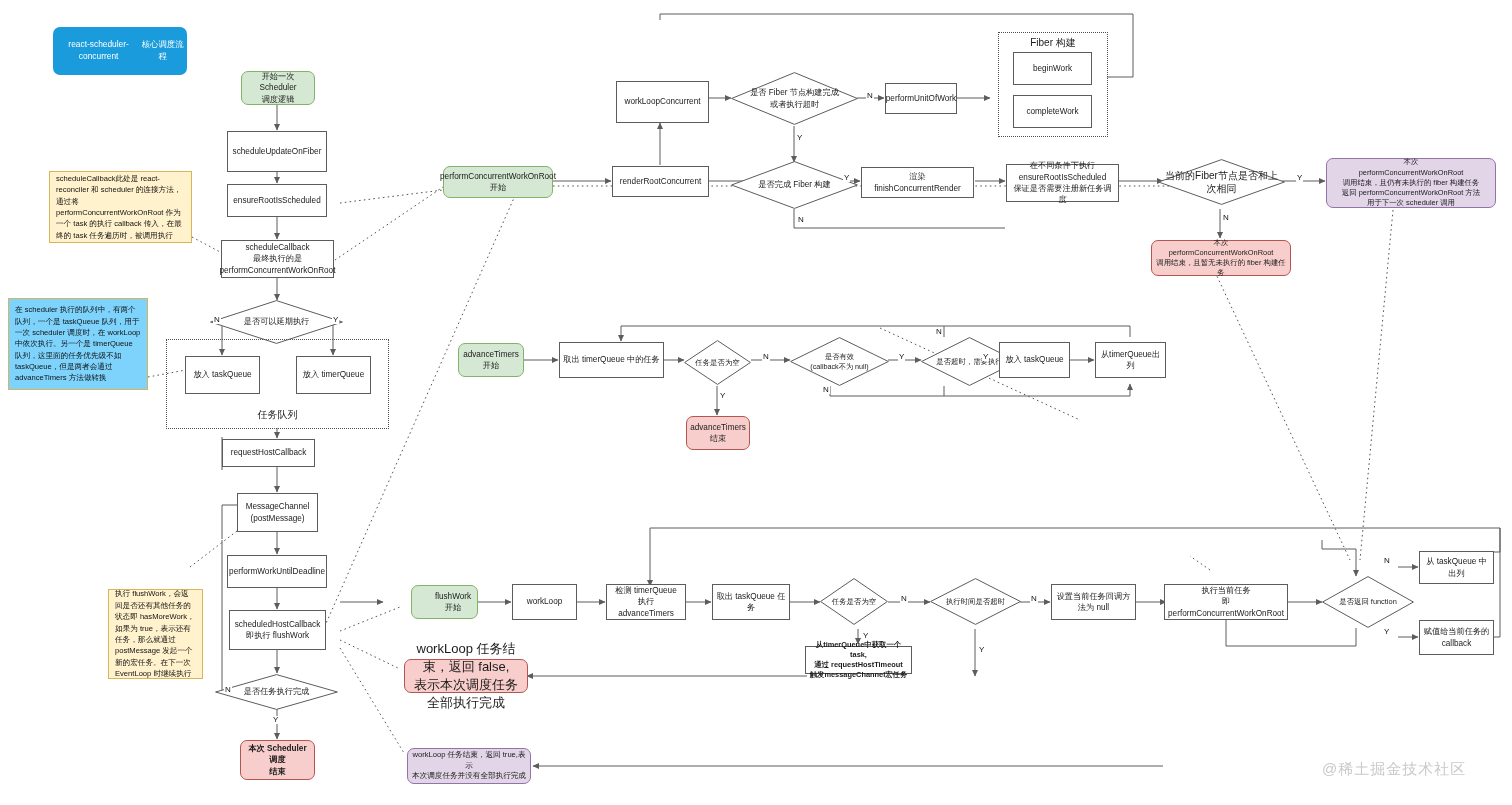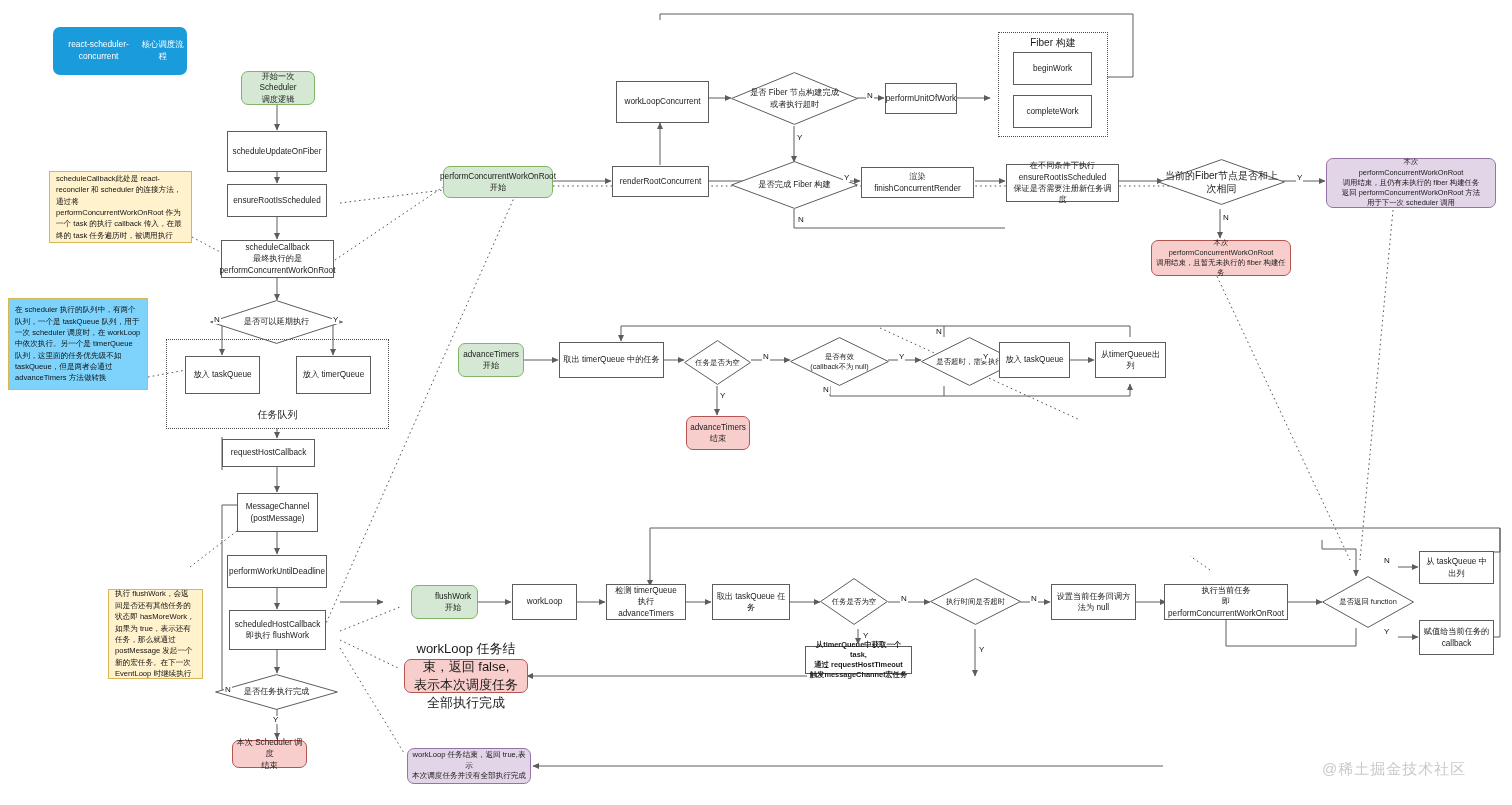--- a/index.html
+++ b/index.html
@@ -190,21 +190,21 @@
   <div class="node" style="left:229px;top:610px;width:97px;height:40px;white-space:pre-line;">
     <span>scheduledHostCallback
 即执行 flushWork</span>
   </div>
   <div class="diamond" style="left:215px;top:674px;width:123px;height:36px;">
     <svg class="dshape" viewBox="0 0 123 36" preserveAspectRatio="none">
       <polygon points="61.5,0.6 122.4,18 61.5,35.4 0.6,18" fill="#fff" stroke="#5c5c5c" stroke-width="1"></polygon>
     </svg>
     <div class="dlabel">是否任务执行完成</div>
   </div>
-  <div class="node red rounded" style="left:232px;top:740px;width:75px;height:28px;white-space:pre-line;">
+  <div class="node red rounded" style="left:240px;top:740px;width:75px;height:40px;white-space:pre-line;font-weight:bold;">
     <span>本次 Scheduler 调度
 结束</span>
   </div>
 
   <div class="node green rounded" style="left:443px;top:166px;width:110px;height:32px;white-space:pre-line;">
     <span>performConcurrentWorkOnRoot
 开始</span>
   </div>
   <div class="node" style="left:612px;top:166px;width:97px;height:31px;">
     <span>renderRootConcurrent</span>

